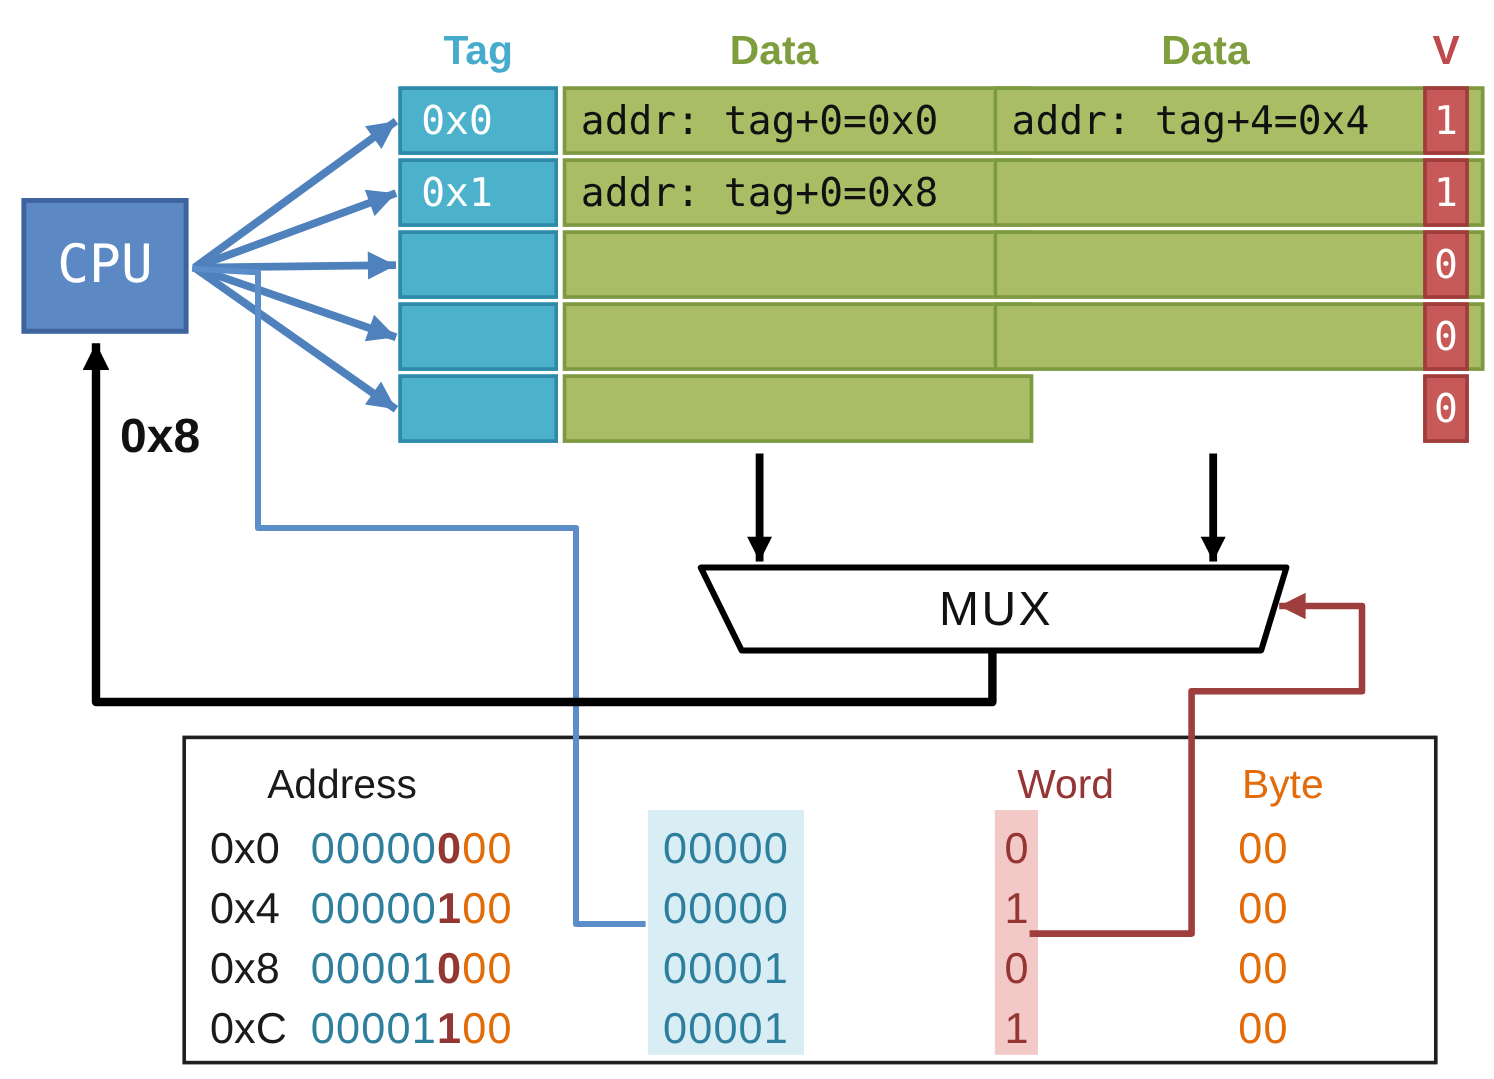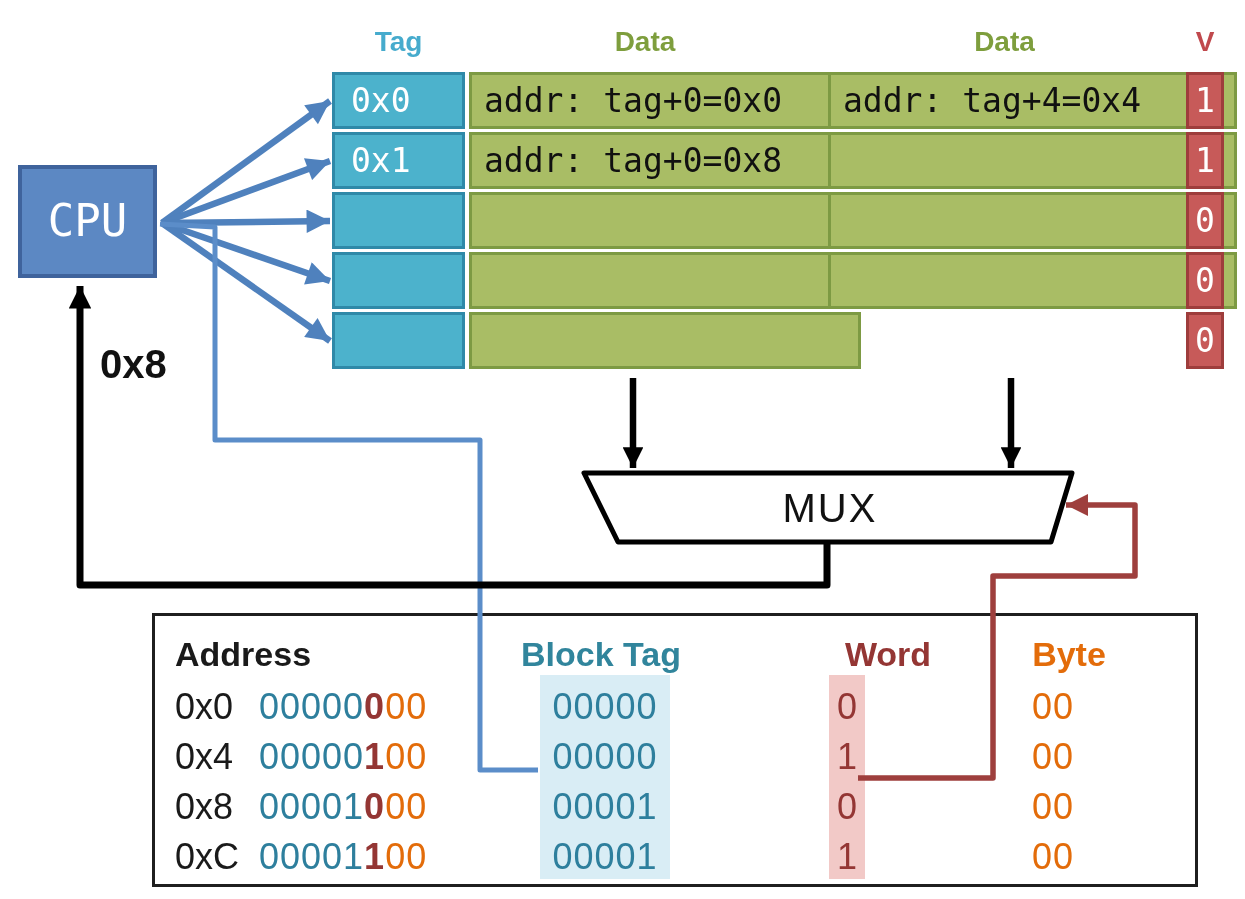--- a/index.html
+++ b/index.html
@@ -2,21 +2,21 @@
 <html><head>
 <meta charset="utf-8">
 <style>
   html,body{margin:0;padding:0;background:#ffffff;}
   .canvas{position:relative;width:1245px;height:899px;background:#ffffff;overflow:hidden;
           font-family:"Liberation Sans",sans-serif;}
   .abs{position:absolute;}
 
   
   .colhdr{position:absolute;top:22px;height:40px;line-height:40px;text-align:center;
-          font-size:28px;font-weight:bold;z-index:2;}
+          font-size:34px;font-weight:bold;z-index:2;}
   .hdr-tag{left:332px;width:133px;color:#46abcd;}
   .hdr-data1{left:469px;width:352px;color:#7e9e3d;}
   .hdr-data2{left:828px;width:353px;color:#7e9e3d;}
   .hdr-v{left:1186px;width:38px;color:#c0494d;}
 
   
   .ccol{position:absolute;top:72px;z-index:2;}
   .ccol .cell{box-sizing:border-box;height:57px;margin-bottom:3px;line-height:52px;
               font-family:"DejaVu Sans Mono",monospace;font-size:33px;}
   .col-tag{left:332px;width:133px;}
@@ -39,21 +39,21 @@
 
   
   .wires{position:absolute;left:0;top:0;z-index:3;pointer-events:none;}
 
   
   .addrbox{left:152px;top:613px;width:1046px;height:274px;background:#ffffff;
            border:3px solid #1f1f1f;box-sizing:border-box;z-index:1;}
   .addrbox .hl{position:absolute;top:59px;height:204px;z-index:0;}
   .hl-blue{left:385px;width:130px;background:#d9edf5;}
   .hl-pink{left:674px;width:36px;background:#f2c9c7;}
-  .addrbox .bh{position:absolute;top:18px;height:40px;line-height:40px;font-size:34px;font-weight:bold;z-index:1;}
+  .addrbox .bh{position:absolute;top:18px;height:40px;line-height:40px;font-size:34px;font-weight:normal;z-index:1;text-align:center;}
   .bh-address{left:20px;width:220px;color:#1a1a1a;}
   .bh-blocktag{left:346px;width:200px;text-align:center;color:#31859c;}
   .bh-word{left:658px;width:150px;text-align:center;color:#943634;}
   .bh-byte{left:854px;width:120px;text-align:center;color:#e36c0a;}
   .brow{position:absolute;height:42px;line-height:42px;font-size:36px;z-index:1;}
   .brow.r0{top:70px;} .brow.r1{top:120px;} .brow.r2{top:170px;} .brow.r3{top:220px;}
   .bc-hex{left:20px;width:80px;color:#1a1a1a;}
   .bc-bin{left:104px;width:240px;letter-spacing:1px;}
   .bc-tag{left:385px;width:130px;text-align:center;color:#2e7f9d;letter-spacing:1px;}
   .bc-word{left:674px;width:36px;text-align:center;color:#943634;}
@@ -104,21 +104,20 @@
   <div class="abs cpu">CPU</div>
   <div class="abs reqlabel">0x8</div>
 
   <div class="abs muxlabel">MUX</div>
 
   <div class="abs addrbox">
     <div class="hl hl-blue"></div>
     <div class="hl hl-pink"></div>
 
     <div class="bh bh-address">Address</div>
-    <div class="bh bh-blocktag">Block Tag</div>
     <div class="bh bh-byte">Byte</div>
     <div class="bh bh-word">Word</div>
 
     <div class="brow r0 bc-hex">0x0</div>
     <div class="brow r0 bc-bin"><span class="t">00000</span><span class="r">0</span><span class="o">00</span></div>
     <div class="brow r0 bc-tag">00000</div>
     <div class="brow r0 bc-word">0</div>
     <div class="brow r0 bc-byte">00</div>
 
     <div class="brow r1 bc-hex">0x4</div>

